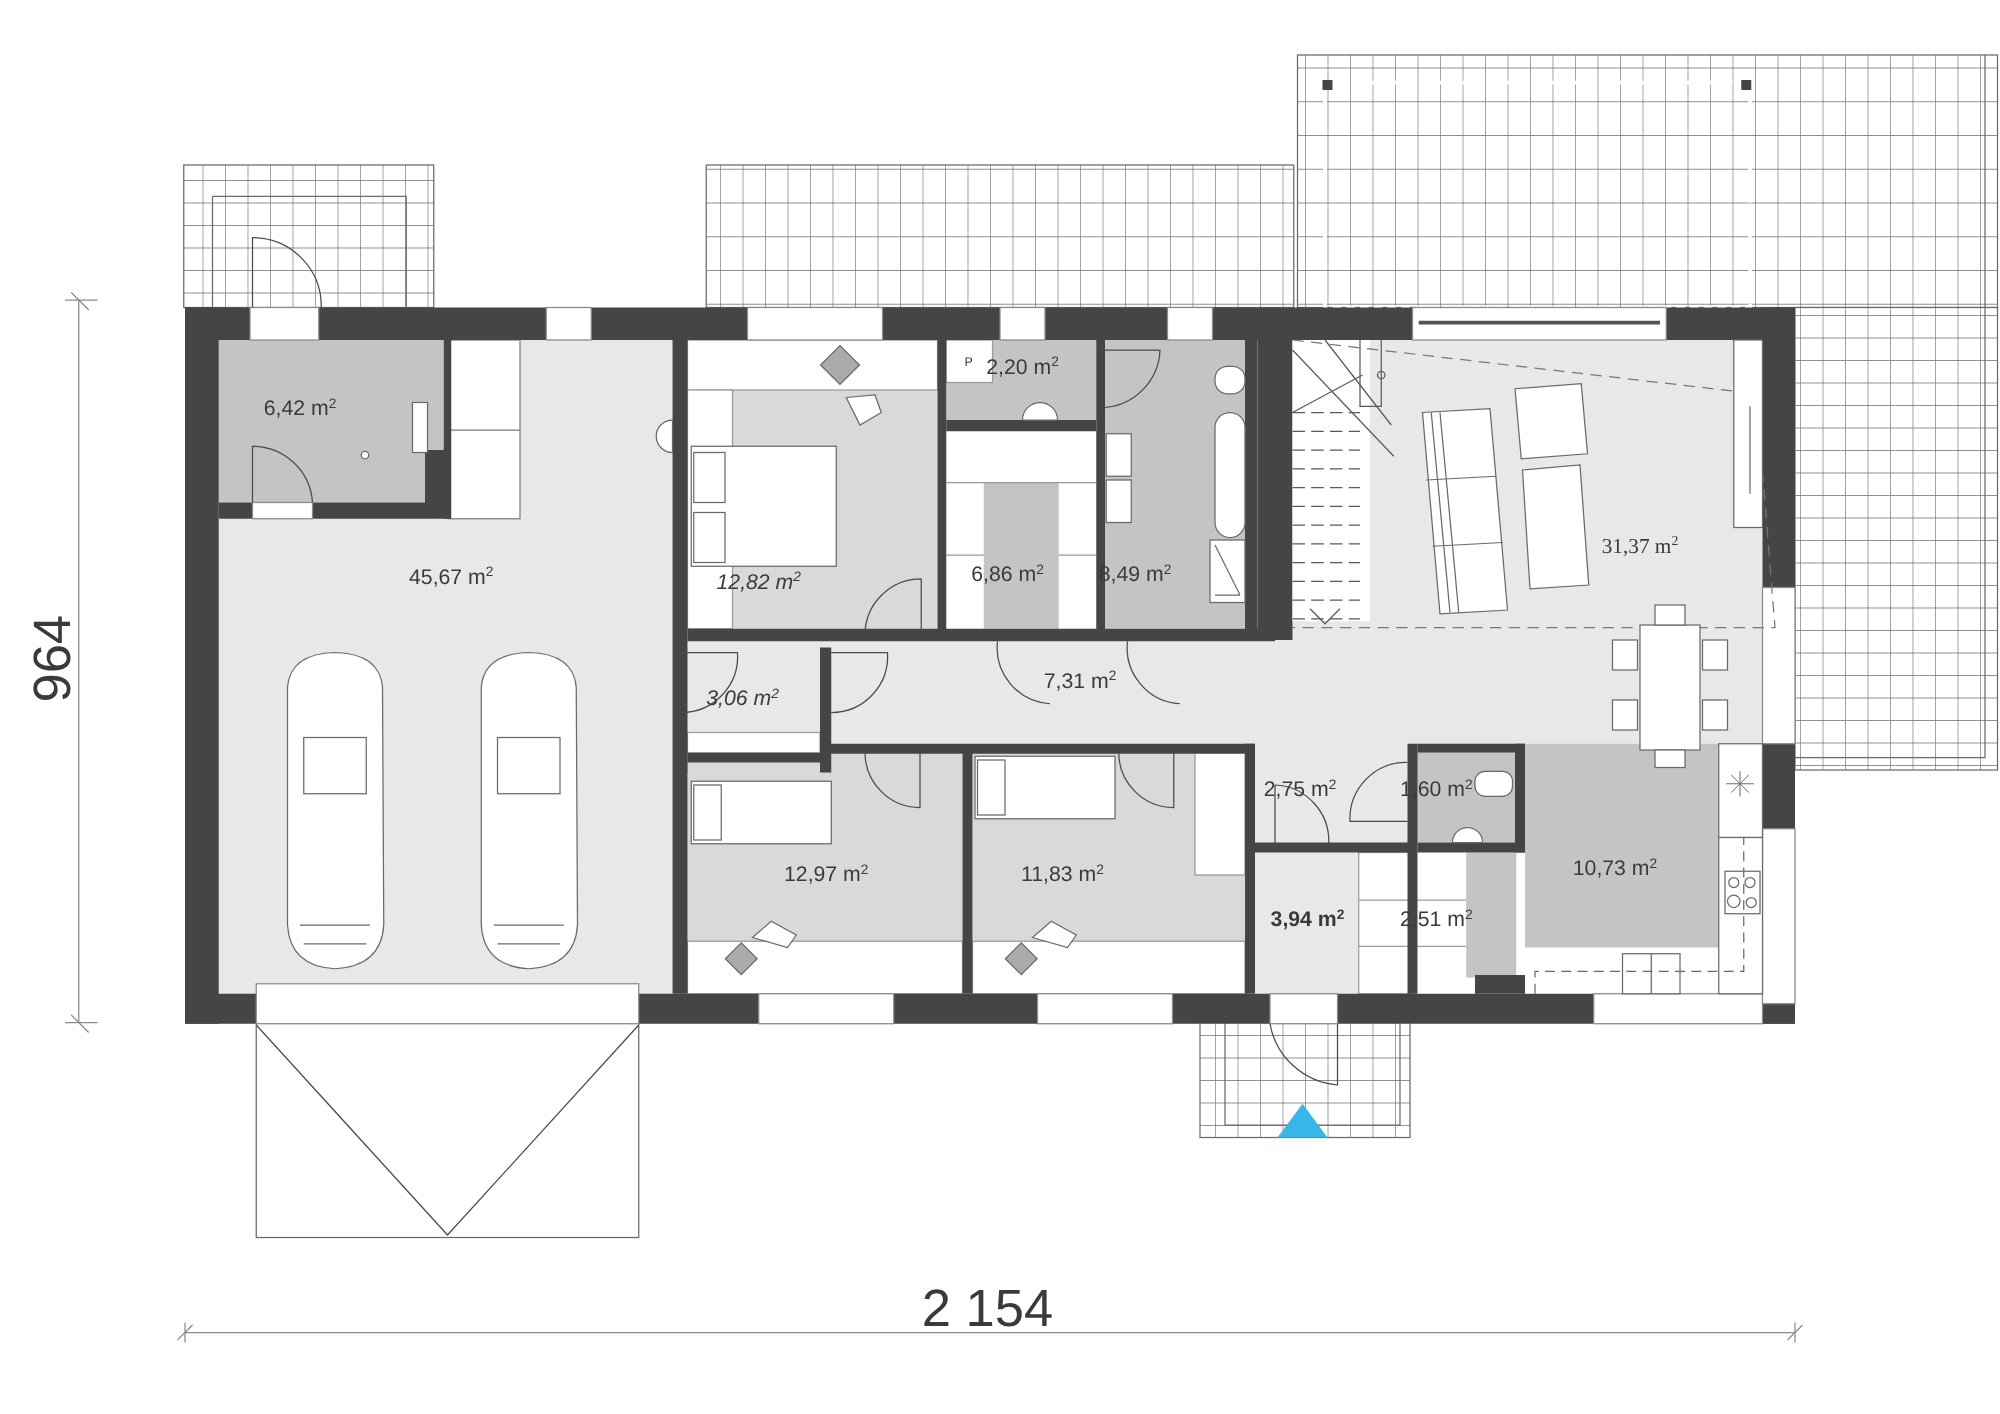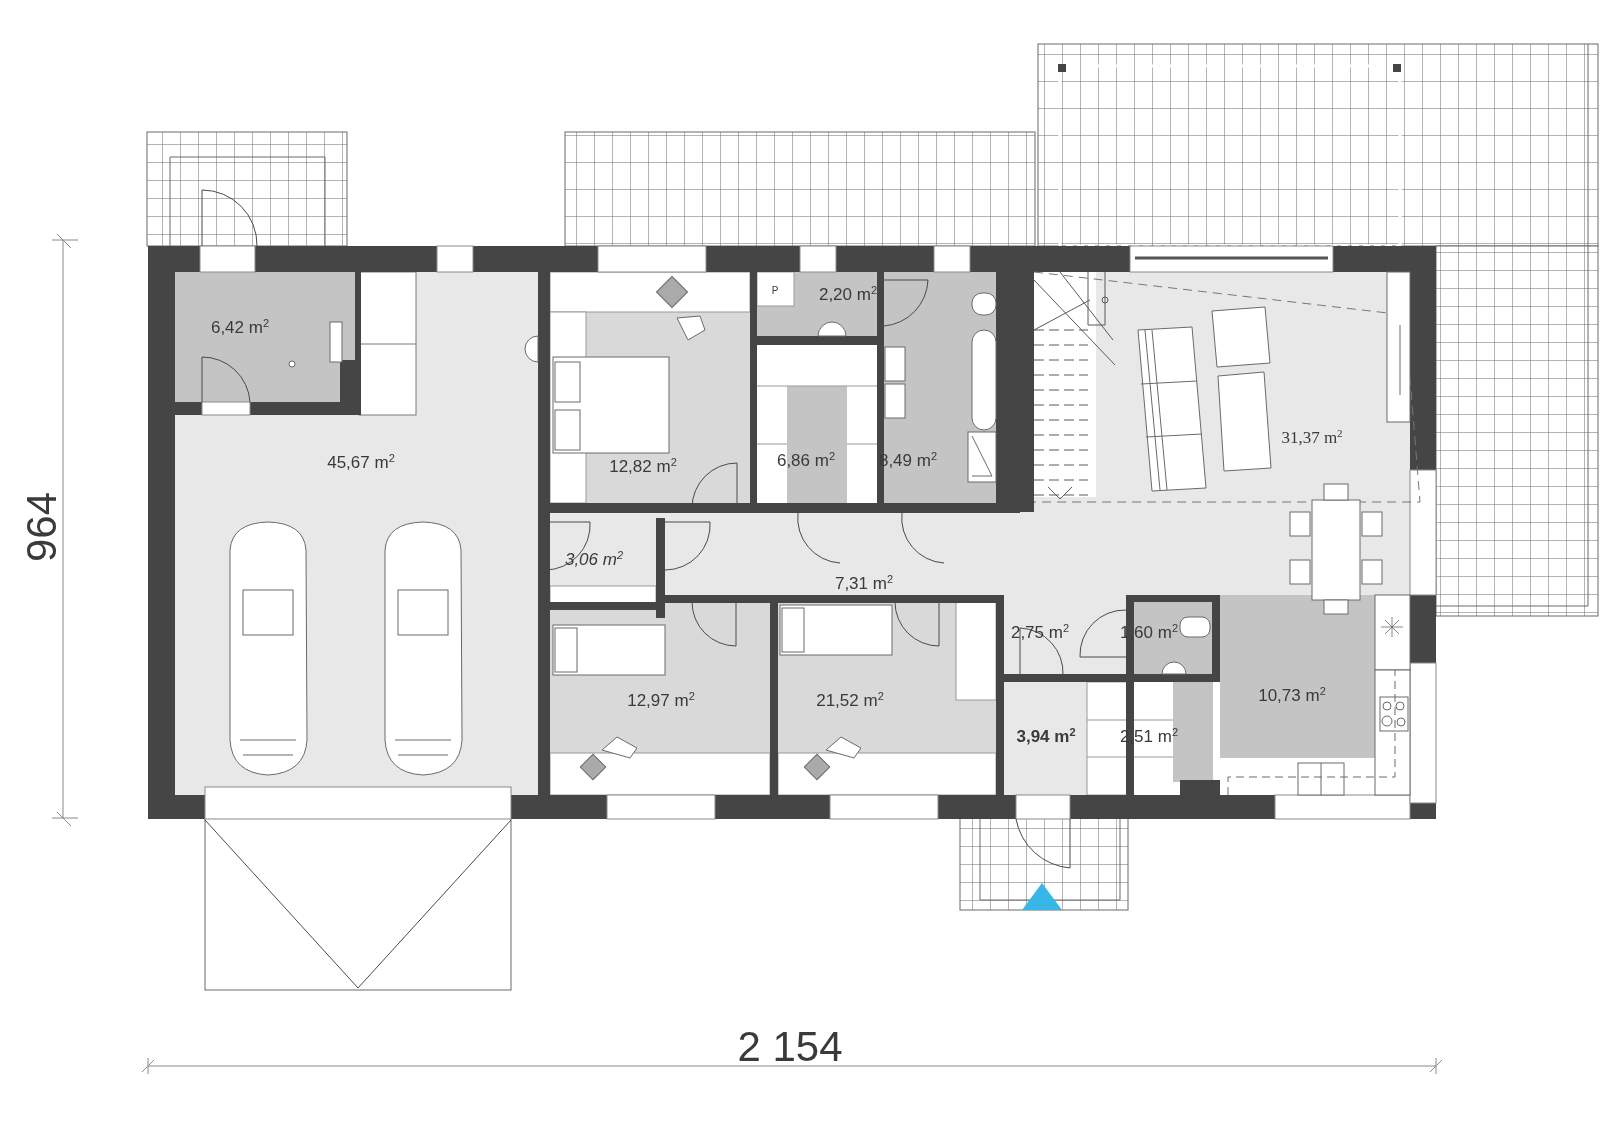--- a/index.html
+++ b/index.html
@@ -315,28 +315,28 @@
 
 <div class="label-layer">
   <div class="dim dim-v" style="left:42px; top:527px;">964</div>
   <div class="dim dim-h" style="left:790px; top:1047px;">2 154</div>
 
   <div class="lbl" style="left:775px; top:290px; font-size:10px;">P</div>
 
   <div id="room-labels">
       <div class="lbl" style="left: 240px; top: 327px;"><span>6,42</span><span class="unit"> <span>m</span><sup>2</sup></span></div>
       <div class="lbl" style="left: 340px; top: 462px; margin-left: 21px;"><span>45,67</span><span class="unit"> <span>m</span><sup>2</sup></span></div>
-      <div class="lbl" style="left: 643px; top: 466px;"><span>12,82</span><span class="unit"> <span>m</span><sup>2</sup></span></div>
-      <div class="lbl" style="left: 848px; top: 294px;"><span>2,20</span><span class="unit"> <span>m</span><sup>2</sup></span></div>
+      <div class="lbl" style="left: 607px; top: 466px; font-style: italic;"><span>12,82</span><span class="unit"> <span>m</span><sup>2</sup></span></div>
+      <div class="lbl" style="left: 818px; top: 294px;"><span>2,20</span><span class="unit"> <span>m</span><sup>2</sup></span></div>
       <div class="lbl" style="left: 806px; top: 460px;"><span>6,86</span><span class="unit"> <span>m</span><sup>2</sup></span></div>
       <div class="lbl" style="left: 908px; top: 460px;"><span>8,49</span><span class="unit"> <span>m</span><sup>2</sup></span></div>
       <div class="lbl" style="left: 1312px; top: 437px; font-family: Liberation Serif, serif;"><span>31,37</span><span class="unit"> <span>m</span><sup>2</sup></span></div>
       <div class="lbl" style="left: 594px; top: 559px; font-style: italic;"><span>3,06</span><span class="unit"> <span>m</span><sup>2</sup></span></div>
-      <div class="lbl" style="left: 864px; top: 545px; margin-top: 38px;"><span>7,31</span><span class="unit"> <span>m</span><sup>2</sup></span></div>
+      <div class="lbl" style="left: 864px; top: 545px;"><span>7,31</span><span class="unit"> <span>m</span><sup>2</sup></span></div>
       <div class="lbl" style="left: 661px; top: 700px;"><span>12,97</span><span class="unit"> <span>m</span><sup>2</sup></span></div>
-      <div class="lbl" style="left: 850px; top: 700px;"><span>21,52</span><span class="unit"> <span>m</span><sup>2</sup></span></div>
+      <div class="lbl" style="left: 850px; top: 700px;"><span>11,83</span><span class="unit"> <span>m</span><sup>2</sup></span></div>
       <div class="lbl" style="left: 1040px; top: 632px;"><span>2,75</span><span class="unit"> <span>m</span><sup>2</sup></span></div>
       <div class="lbl" style="left: 1149px; top: 632px;"><span>1,60</span><span class="unit"> <span>m</span><sup>2</sup></span></div>
       <div class="lbl" style="left: 1046px; top: 736px; font-weight: bold;"><span>3,94</span><span class="unit"> <span>m</span><sup>2</sup></span></div>
       <div class="lbl" style="left: 1149px; top: 736px;"><span>2,51</span><span class="unit"> <span>m</span><sup>2</sup></span></div>
       <div class="lbl" style="left: 1292px; top: 695px;"><span>10,73</span><span class="unit"> <span>m</span><sup>2</sup></span></div>
     </div>
 </div>
 
 </body></html>

